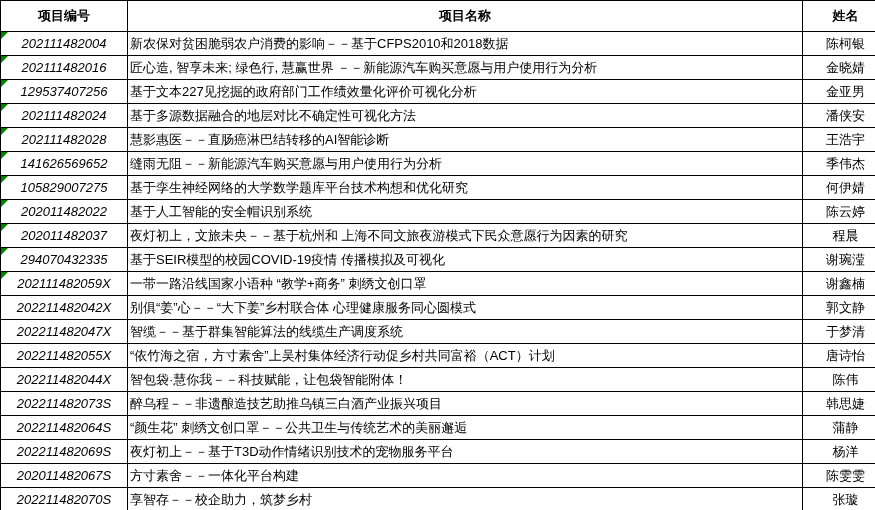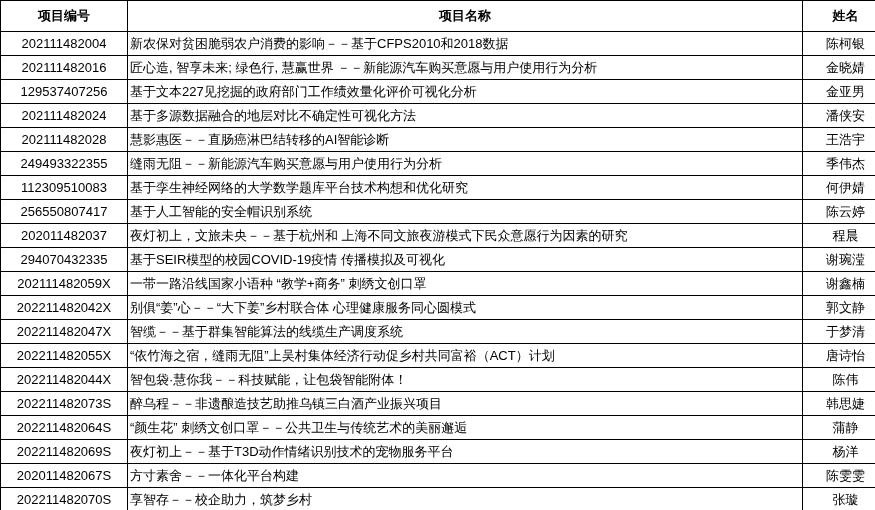--- a/index.html
+++ b/index.html
@@ -29,24 +29,24 @@
   }
   thead th {
     font-weight: bold;
     font-size: 15px;
     height: 30px;
     text-align: center;
   }
   tbody td {
     height: 23px;
   }
-  .col-code { width: 122px; text-align: center; border-radius: 10px; }
+  .col-code { width: 122px; text-align: center; }
   .col-title { width: 670px; }
   .col-name { width: 81px; text-align: center; }
-  td.col-code { position: relative; }
+  td.col-code { position: relative; font-style: italic; }
   td.col-code.flagged::before {
     content: "";
     position: absolute;
     top: 0;
     left: 0;
     width: 0;
     height: 0;
     border-top: 7px solid #008000;
     border-right: 7px solid transparent;
   }
@@ -82,31 +82,31 @@
         <td class="col-code flagged">202111482024</td>
         <td class="col-title">基于多源数据融合的地层对比不确定性可视化方法</td>
         <td class="col-name">潘侠安</td>
       </tr>
       <tr>
         <td class="col-code flagged">202111482028</td>
         <td class="col-title">慧影惠医－－直肠癌淋巴结转移的AI智能诊断</td>
         <td class="col-name">王浩宇</td>
       </tr>
       <tr>
-        <td class="col-code flagged">249493322355</td>
+        <td class="col-code flagged">141626569652</td>
         <td class="col-title">缝雨无阻－－新能源汽车购买意愿与用户使用行为分析</td>
         <td class="col-name">季伟杰</td>
       </tr>
       <tr>
-        <td class="col-code flagged">112309510083</td>
+        <td class="col-code flagged">105829007275</td>
         <td class="col-title">基于孪生神经网络的大学数学题库平台技术构想和优化研究</td>
         <td class="col-name">何伊婧</td>
       </tr>
       <tr>
-        <td class="col-code flagged">256550807417</td>
+        <td class="col-code flagged">202011482022</td>
         <td class="col-title">基于人工智能的安全帽识别系统</td>
         <td class="col-name">陈云婷</td>
       </tr>
       <tr>
         <td class="col-code flagged">202011482037</td>
         <td class="col-title">夜灯初上，文旅未央－－基于杭州和 上海不同文旅夜游模式下民众意愿行为因素的研究</td>
         <td class="col-name">程晨</td>
       </tr>
       <tr>
         <td class="col-code flagged">294070432335</td>
@@ -123,21 +123,21 @@
         <td class="col-title">别俱“姜”心－－“大下姜”乡村联合体 心理健康服务同心圆模式</td>
         <td class="col-name">郭文静</td>
       </tr>
       <tr>
         <td class="col-code">202211482047X</td>
         <td class="col-title">智缆－－基于群集智能算法的线缆生产调度系统</td>
         <td class="col-name">于梦清</td>
       </tr>
       <tr>
         <td class="col-code">202211482055X</td>
-        <td class="col-title">“依竹海之宿，缝雨无阻”上吴村集体经济行动促乡村共同富裕（ACT）计划</td>
+        <td class="col-title">“依竹海之宿，方寸素舍”上吴村集体经济行动促乡村共同富裕（ACT）计划</td>
         <td class="col-name">唐诗怡</td>
       </tr>
       <tr>
         <td class="col-code">202211482044X</td>
         <td class="col-title">智包袋·慧你我－－科技赋能，让包袋智能附体！</td>
         <td class="col-name">陈伟</td>
       </tr>
       <tr>
         <td class="col-code">202211482073S</td>
         <td class="col-title">醉乌程－－非遗酿造技艺助推乌镇三白酒产业振兴项目</td>

